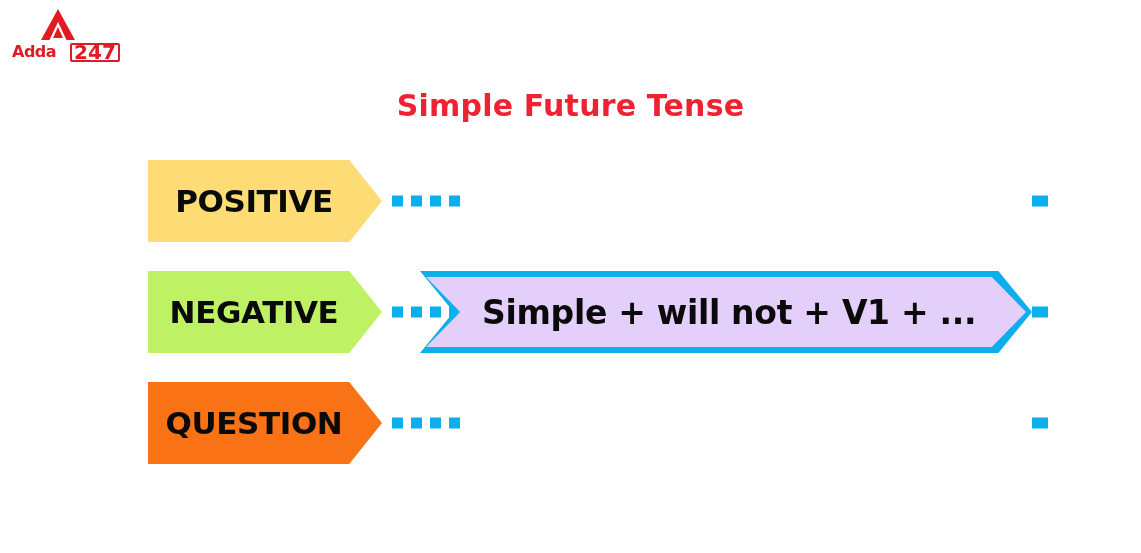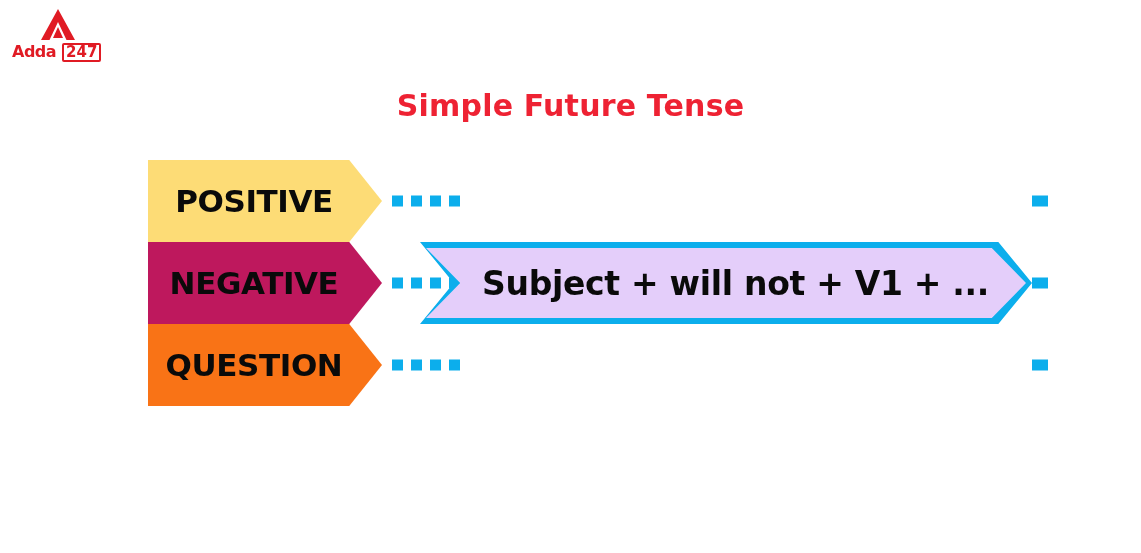--- a/index.html
+++ b/index.html
@@ -43,26 +43,26 @@
     font-family: "DejaVu Sans", sans-serif;
     font-weight: bold;
     font-size: 16px;
     color: #E01B24;
     letter-spacing: -0.5px;
     line-height: 1;
   }
   .logo-247 {
     font-family: "DejaVu Sans", sans-serif;
     font-weight: bold;
-    font-size: 15px;
+    font-size: 20px;
     color: #E01B24;
     border: 2px solid #E01B24;
     border-radius: 2px;
     padding: 0px 2px;
-    margin-left: 6px;
+    margin-left: 14px;
     line-height: 15px;
     letter-spacing: 0px;
   }
 
   
   .page-title {
     position: absolute;
     left: 0;
     top: 88px;
     width: 1141px;
@@ -78,21 +78,21 @@
   
   .rows {
     position: absolute;
     left: 0;
     top: 160px;
     width: 1141px;
   }
   .row {
     position: relative;
     height: 82px;
-    margin-bottom: 0;
+    margin-bottom: 29px;
   }
 
   
   .label-banner {
     position: absolute;
     left: 148px;
     top: 0;
     width: 234px;
     height: 82px;
     display: flex;
@@ -212,35 +212,35 @@
       <i></i>
       <i></i>
       <i></i>
       <i></i>
     </div>
 
     <div class="tip-tab"></div>
   </div>
 
   <div class="row">
-    <div class="label-banner" style="background:#be185d">
+    <div class="label-banner" style="background:#bef264">
       <span class="label-text">NEGATIVE</span>
     </div>
 
     <div class="connector">
       <i></i>
       <i></i>
       <i></i>
       <i></i>
     </div>
 
     <div class="formula-banner">
       <div class="formula-outer"></div>
       <div class="formula-inner"></div>
-      <div class="formula-text">Subject + will not + V1 + ...</div>
+      <div class="formula-text">Simple + will not + V1 + ...</div>
     </div>
     <div class="tip-tab"></div>
   </div>
 
   <div class="row">
     <div class="label-banner" style="background:#f97316">
       <span class="label-text">QUESTION</span>
     </div>
 
     <div class="connector">

